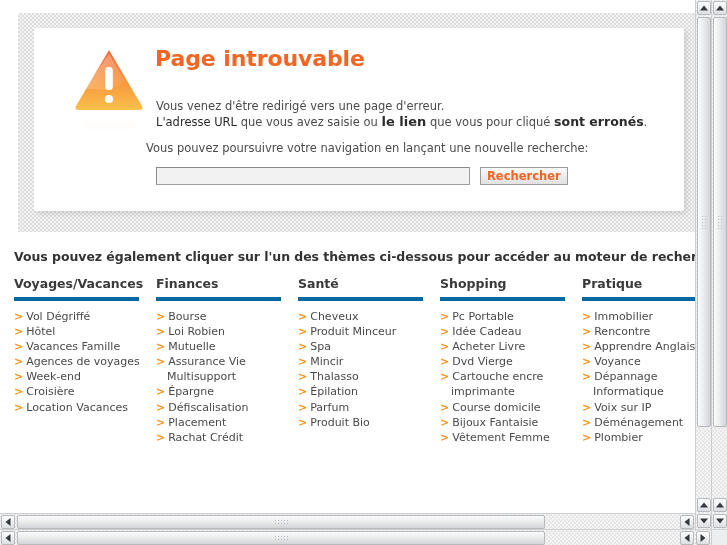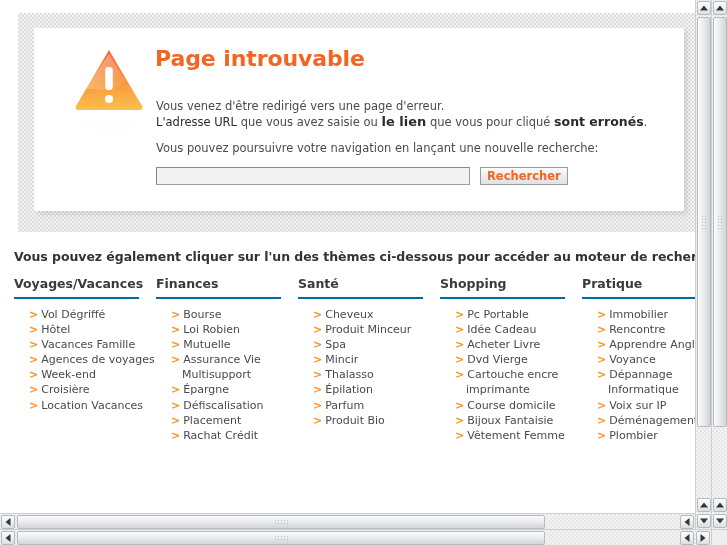--- a/index.html
+++ b/index.html
@@ -79,21 +79,21 @@
     width: 510px;
     font-size: 11.5px;
     color: #4b4b4b;
     line-height: 15px;
   }
   .err-body b { color: #2b2b2b; font-weight: normal; }
   .err-body .lien { font-size: 13px; font-weight: bold; color: #2b2b2b; }
   .err-body .erron { font-size: 12.5px; font-weight: bold; color: #2b2b2b; }
   .err-prompt {
     position: absolute;
-    left: 122px;
+    left: 112px;
     top: 113px;
     font-size: 11.5px;
     color: #4b4b4b;
     white-space: nowrap;
   }
 
   
   .search-row {
     position: absolute;
     left: 122px;
@@ -148,34 +148,33 @@
     top: 276px;
     width: 690px;
     display: flex;
   }
   .col { width: 141px; margin-right: 1px; }
   .col-title {
     font-size: 12.5px;
     font-weight: bold;
     color: #3a3a3a;
     padding-bottom: 6px;
-    border-bottom: 2px solid #0369a1;
+    border-bottom: 4px solid #0369a1;
     width: 125px;
     white-space: nowrap;
   }
   .links { margin-top: 8px; }
   .link-item {
     font-size: 11px;
     color: #4a4a4a;
     line-height: 15.1px;
     text-indent: -11px;
     padding-left: 11px;
     width: 132px;
     cursor: pointer;
-    margin-left: 15px;
   }
   .link-item .arrow {
     color: #f7941e;
     font-weight: bold;
     font-size: 11px;
     padding-right: 3px;
   }
 
   
   .sb-track-v {

